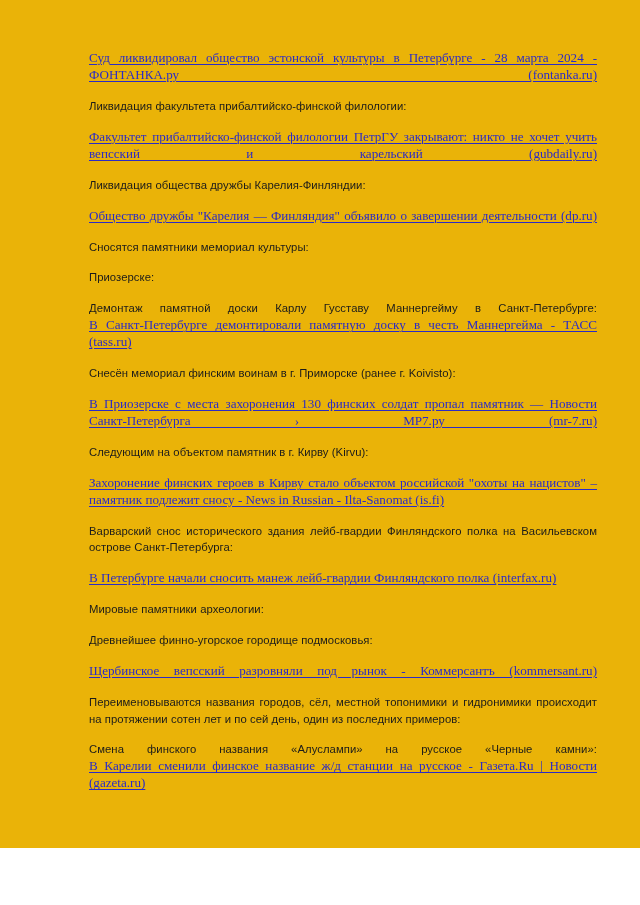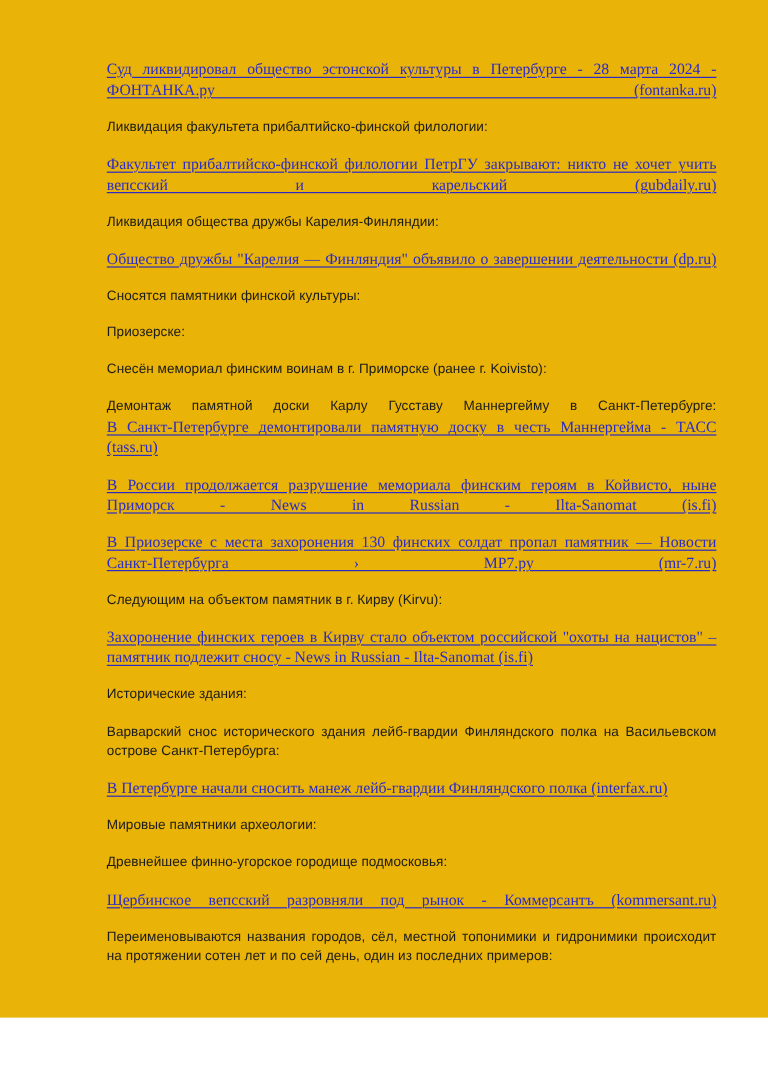--- a/index.html
+++ b/index.html
@@ -97,55 +97,49 @@
 
     <div class="blk">
       <p class="txt">Ликвидация общества дружбы Карелия-Финляндии:</p>
     </div>
 
     <div class="blk">
       <a class="lnk jall">Общество дружбы "Карелия — Финляндия" объявило о завершении деятельности (dp.ru)</a>
     </div>
 
     <div class="blk">
-      <p class="txt">Сносятся памятники финской культуры:</p>
+      <p class="txt">Сносятся памятники мемориал культуры:</p>
     </div>
 
     <div class="blk">
       <p class="txt">Приозерске:</p>
-    </div>
-
-    <div class="blk">
-      <p class="txt">Снесён мемориал финским воинам в г. Приморске (ранее г. Koivisto):</p>
     </div>
 
     <div class="blk">
       <p class="txt jall">Демонтаж памятной доски Карлу Гусставу Маннергейму в Санкт-Петербурге:</p>
       <a class="lnk jall">В Санкт-Петербурге демонтировали памятную доску в честь Маннергейма - ТАСС (tass.ru)</a>
     </div>
 
     <div class="blk">
-      <a class="lnk jall">В России продолжается разрушение мемориала финским героям в Койвисто, ныне Приморск - News in Russian - Ilta-Sanomat (is.fi)</a>
+      <p class="txt">Снесён мемориал финским воинам в г. Приморске (ранее г. Koivisto):</p>
     </div>
+
 
     <div class="blk">
       <a class="lnk jall">В Приозерске с места захоронения 130 финских солдат пропал памятник — Новости Санкт-Петербурга › МР7.ру (mr-7.ru)</a>
     </div>
 
     <div class="blk">
       <p class="txt">Следующим на объектом памятник в г. Кирву (Kirvu):</p>
     </div>
 
     <div class="blk">
       <a class="lnk">Захоронение финских героев в Кирву стало объектом российской "охоты на нацистов" – памятник подлежит сносу - News in Russian - Ilta-Sanomat (is.fi)</a>
     </div>
 
-    <div class="blk">
-      <p class="txt">Исторические здания:</p>
-    </div>
 
     <div class="blk">
       <p class="txt">Варварский снос исторического здания лейб-гвардии Финляндского полка на Васильевском острове Санкт-Петербурга:</p>
     </div>
 
     <div class="blk">
       <a class="lnk noj">В Петербурге начали сносить манеж лейб-гвардии Финляндского полка (interfax.ru)</a>
     </div>
 
     <div class="blk">
@@ -157,15 +151,19 @@
     </div>
 
     <div class="blk">
       <a class="lnk jall">Щербинское вепсский разровняли под рынок - Коммерсантъ (kommersant.ru)</a>
     </div>
 
     <div class="blk">
       <p class="txt">Переименовываются названия городов, сёл, местной топонимики и гидронимики происходит на протяжении сотен лет и по сей день, один из последних примеров:</p>
     </div>
 
+    <div class="blk">
+      <p class="txt jall">Смена финского названия «Алуслампи» на русское «Черные камни»:</p>
+      <a class="lnk jall">В Карелии сменили финское название ж/д станции на русское - Газета.Ru | Новости (gazeta.ru)</a>
+    </div>
 
   </div>
 </div>
 
 </body></html>

